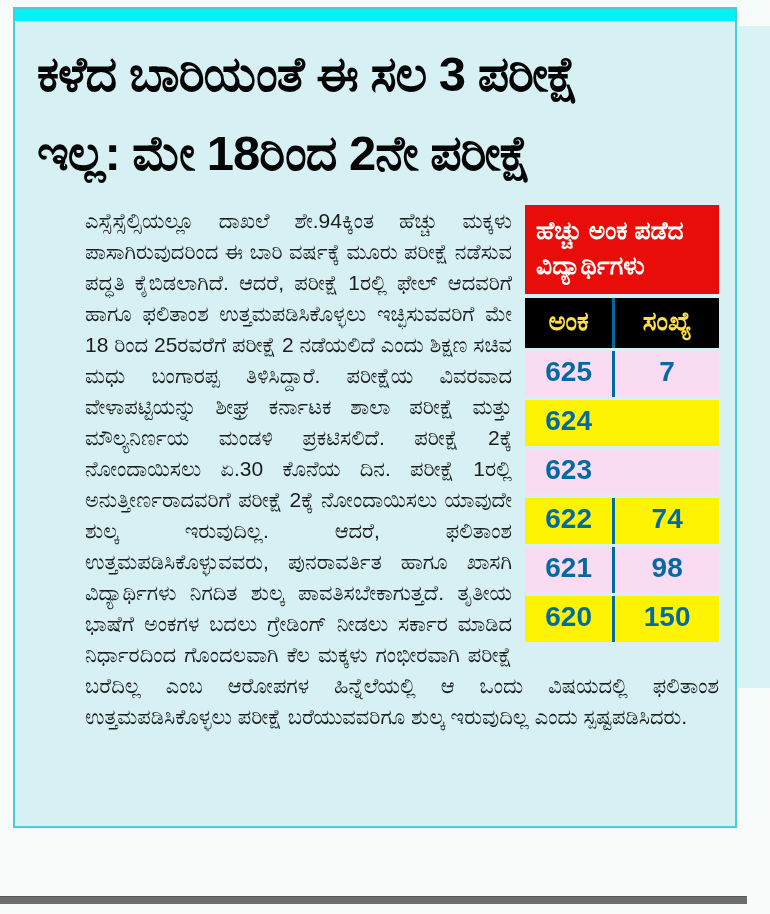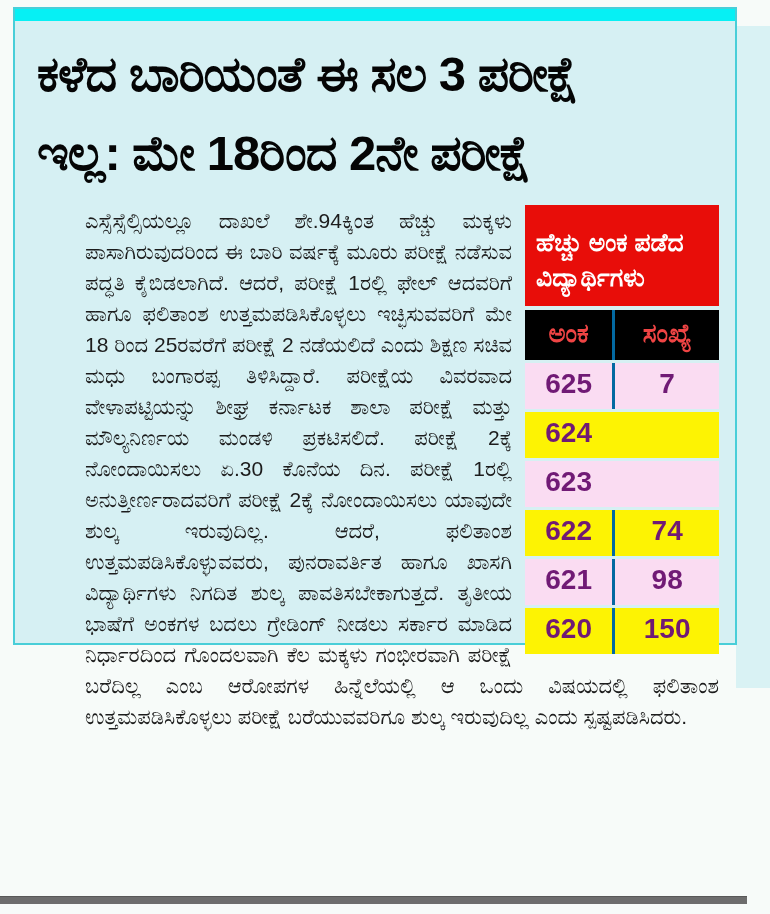--- a/index.html
+++ b/index.html
@@ -18,21 +18,21 @@
   .scan-edge {
     position: absolute;
     right: 0; top: 26px;
     width: 34px; height: 662px;
     background: #d9f2f4;
   }
 
   .clip {
     position: absolute;
     left: 13px; top: 7px;
-    width: 724px; height: 638px;
+    width: 724px; height: 821px;
     background: #d6f0f3;
     border: 2px solid #49ced8;
   }
 
   .accent-strip {
     width: 100%; height: 12px;
     background: #06f0f4;
   }
 
   .content { padding: 14px 16px 0 22px; }
@@ -78,35 +78,35 @@
     float: right;
     width: 194px;
     margin: 0 0 8px 13px;
   }
   .tbl-title {
     background: #e80d09;
     color: #ffffff;
     font-weight: bold;
     font-size: 25px;
     line-height: 35px;
-    padding: 20px 11px 11px;
+    padding: 8px 11px 11px;
   }
   .tbl-head {
     display: flex;
     background: #000000;
-    color: #ef4444;
+    color: #fde047;
     font-weight: bold;
     font-size: 26px;
     margin-top: 4px;
   }
   .tbl-head .cell { padding: 8px 0 11px; }
   .tbl-row {
     display: flex;
     margin-top: 3px;
-    color: #701a75;
+    color: #0369a1;
     font-weight: bold;
     font-size: 28px;
   }
   .tbl-row .cell { padding: 5px 0 9px; }
   .cell { text-align: center; }
   .cell.c1 { width: 45%; }
   .cell.c2 { width: 55%; border-left: 3px solid #0369a1; }
   .row-pink  { background: #fadcf2; }
   .row-yellow{ background: #fdf303; align-items: center; }
 

